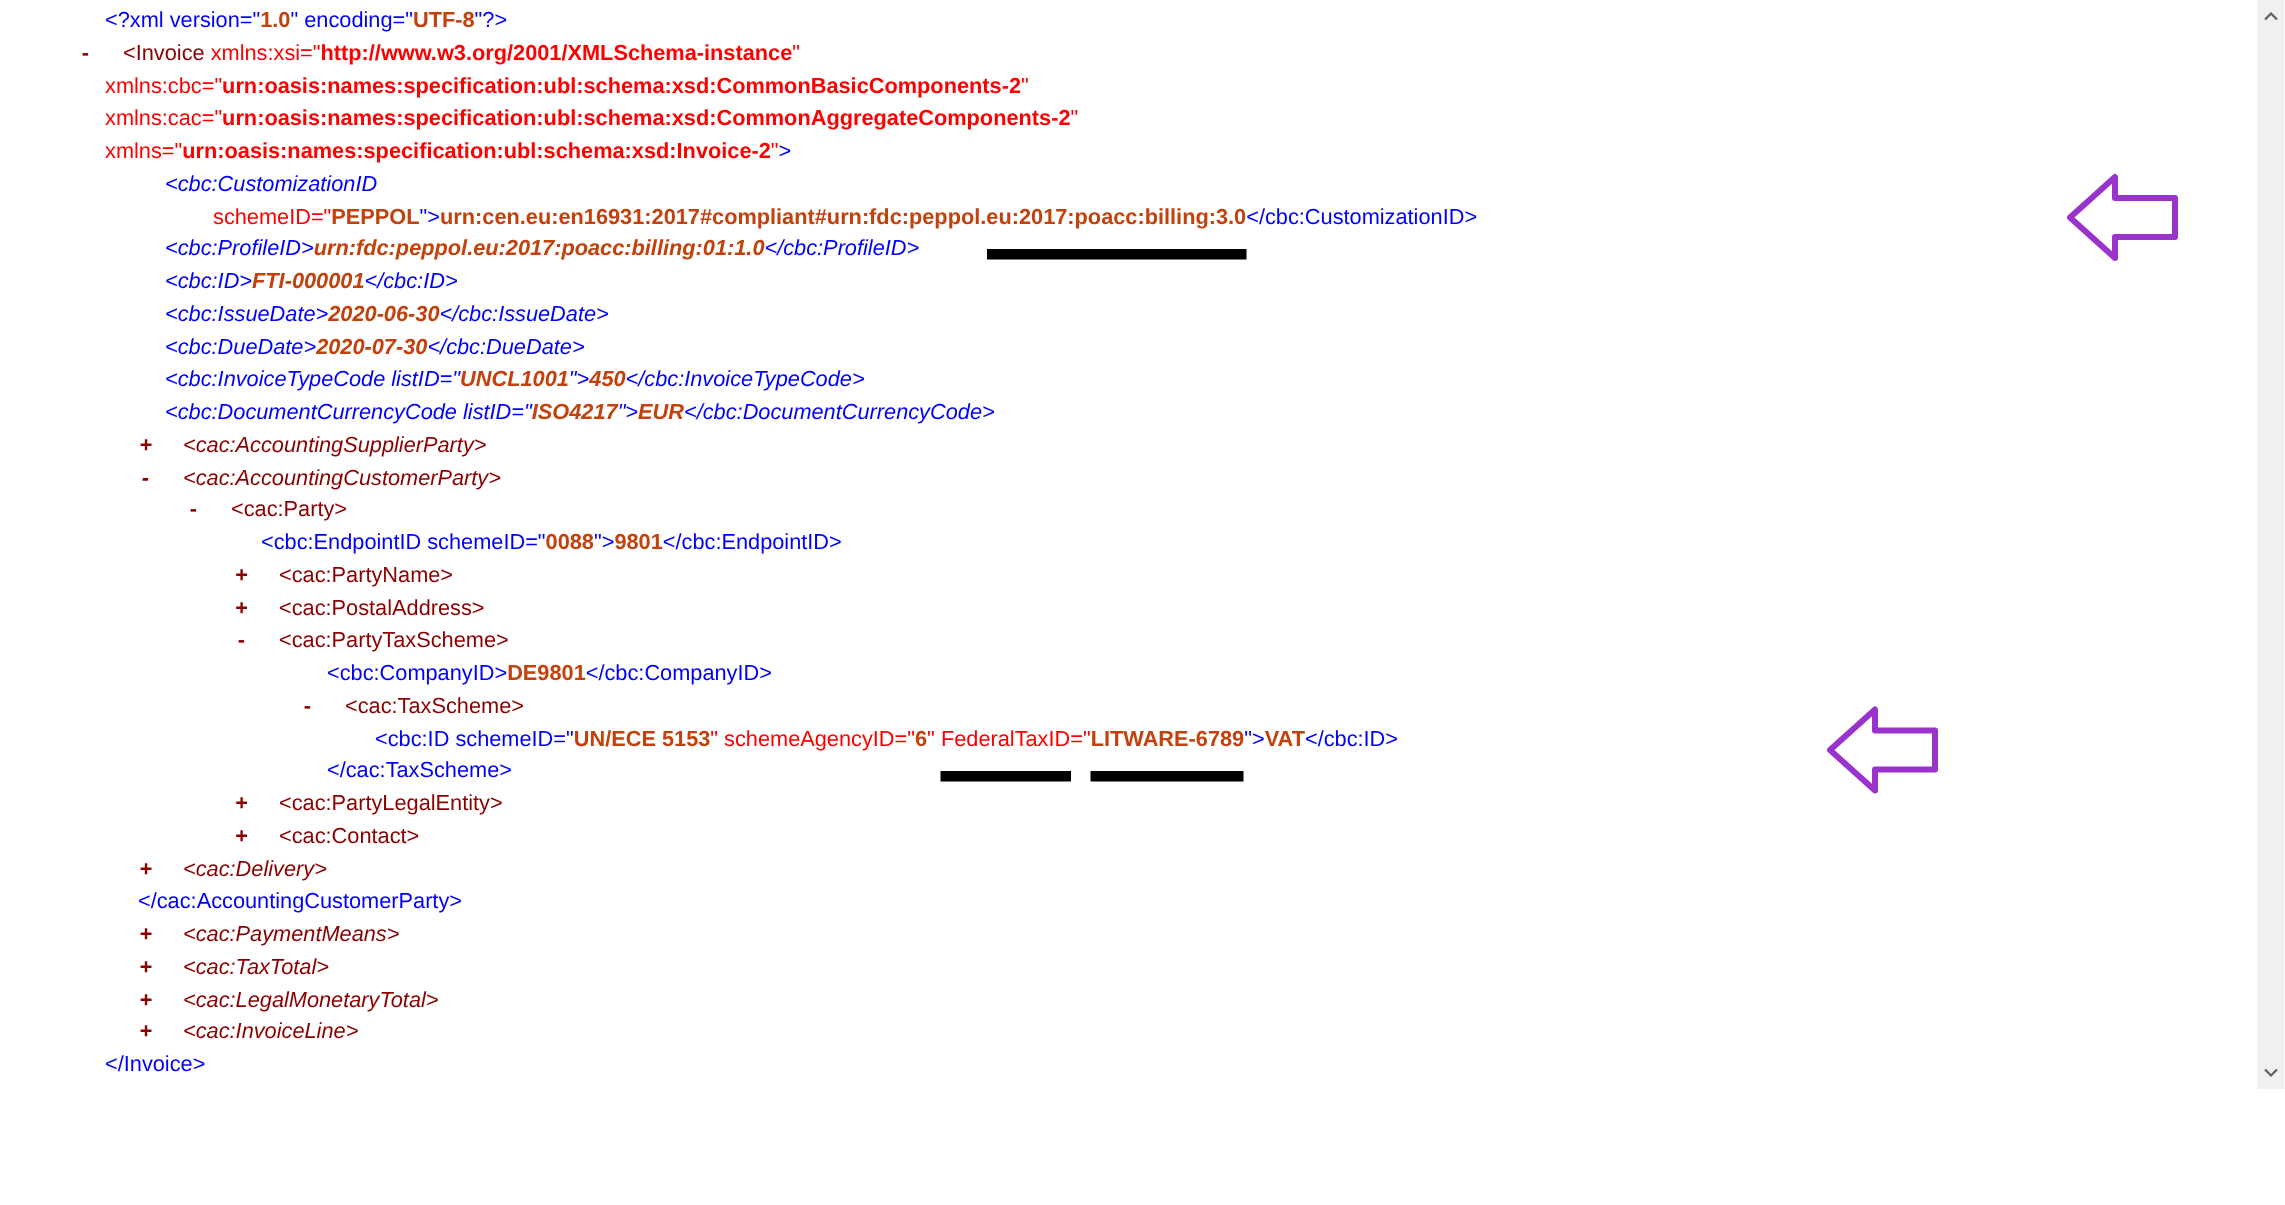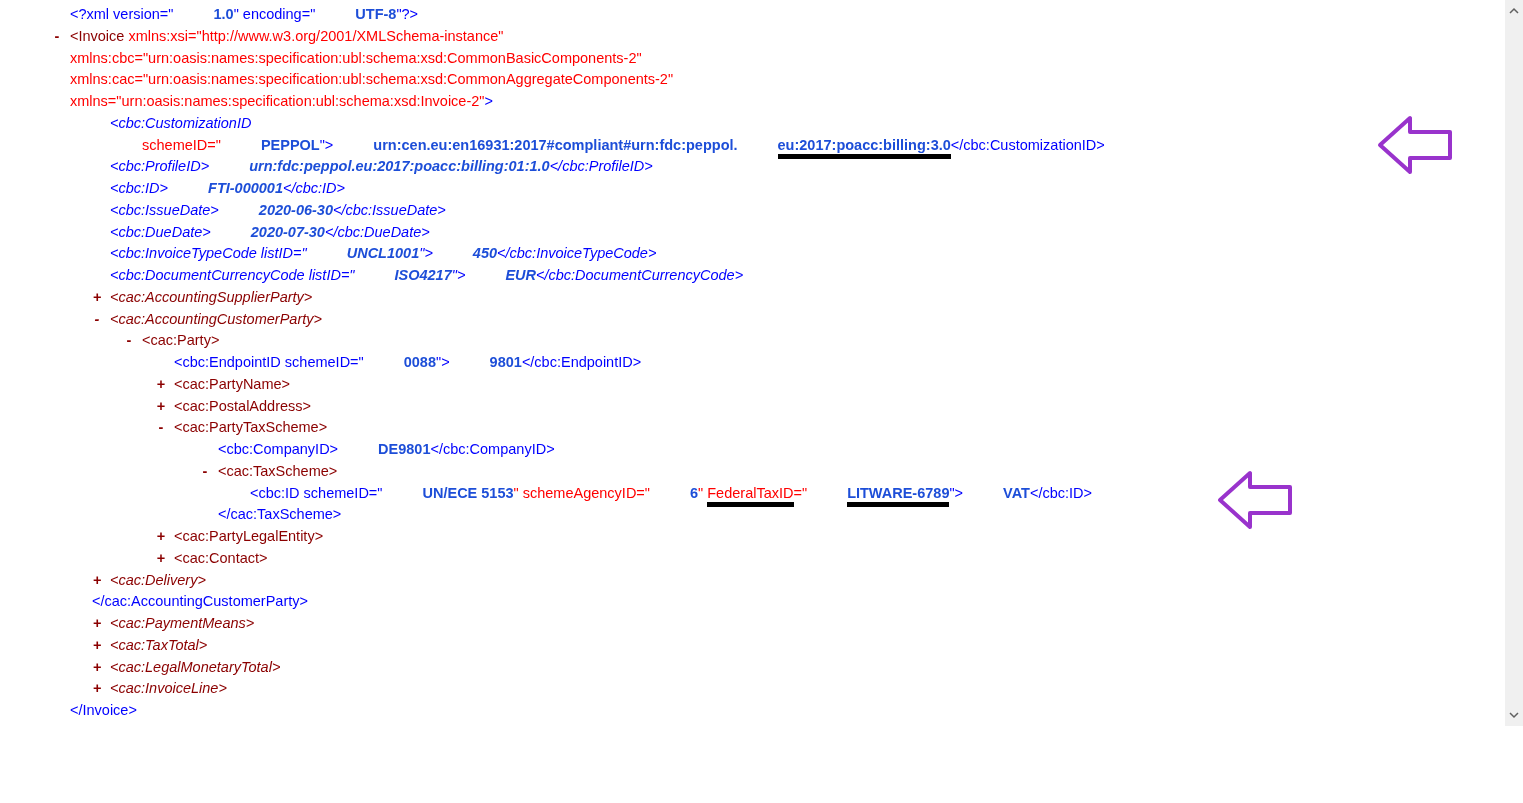--- a/index.html
+++ b/index.html
@@ -49,24 +49,24 @@
     width: 18px;
     text-align: center;
     color: #8b0000;
     font-weight: bold;
     cursor: pointer;
     margin-left: -22px;
     margin-right: 4px;
   }
   .blue { color: #0000ff; }
   .red { color: #ff0000; }
-  .darkred { color: #8b0000; }
-  .black { color: #1d4ed8; font-weight: bold; margin-left: 40px; }
-  .bold { font-weight: normal; }
-  .underline-purple { border-bottom: 5px solid #000000; padding-bottom: 1px; }
+  .darkred { color: #8b0000; margin-left: 12px; }
+  .black { color: #c2410c; font-weight: bold; }
+  .bold { font-weight: bold; }
+  .underline-purple { border-bottom: 7px solid #000000; padding-bottom: 13px; }
   .arrow {
     position: absolute;
     width: 80px;
     height: 70px;
   }
   .arrow svg { width: 100%; height: 100%; }
   .arrow1 { top: 110px; right: 50px; }
   .arrow2 { top: 465px; right: 210px; }
 </style>
 </head>

